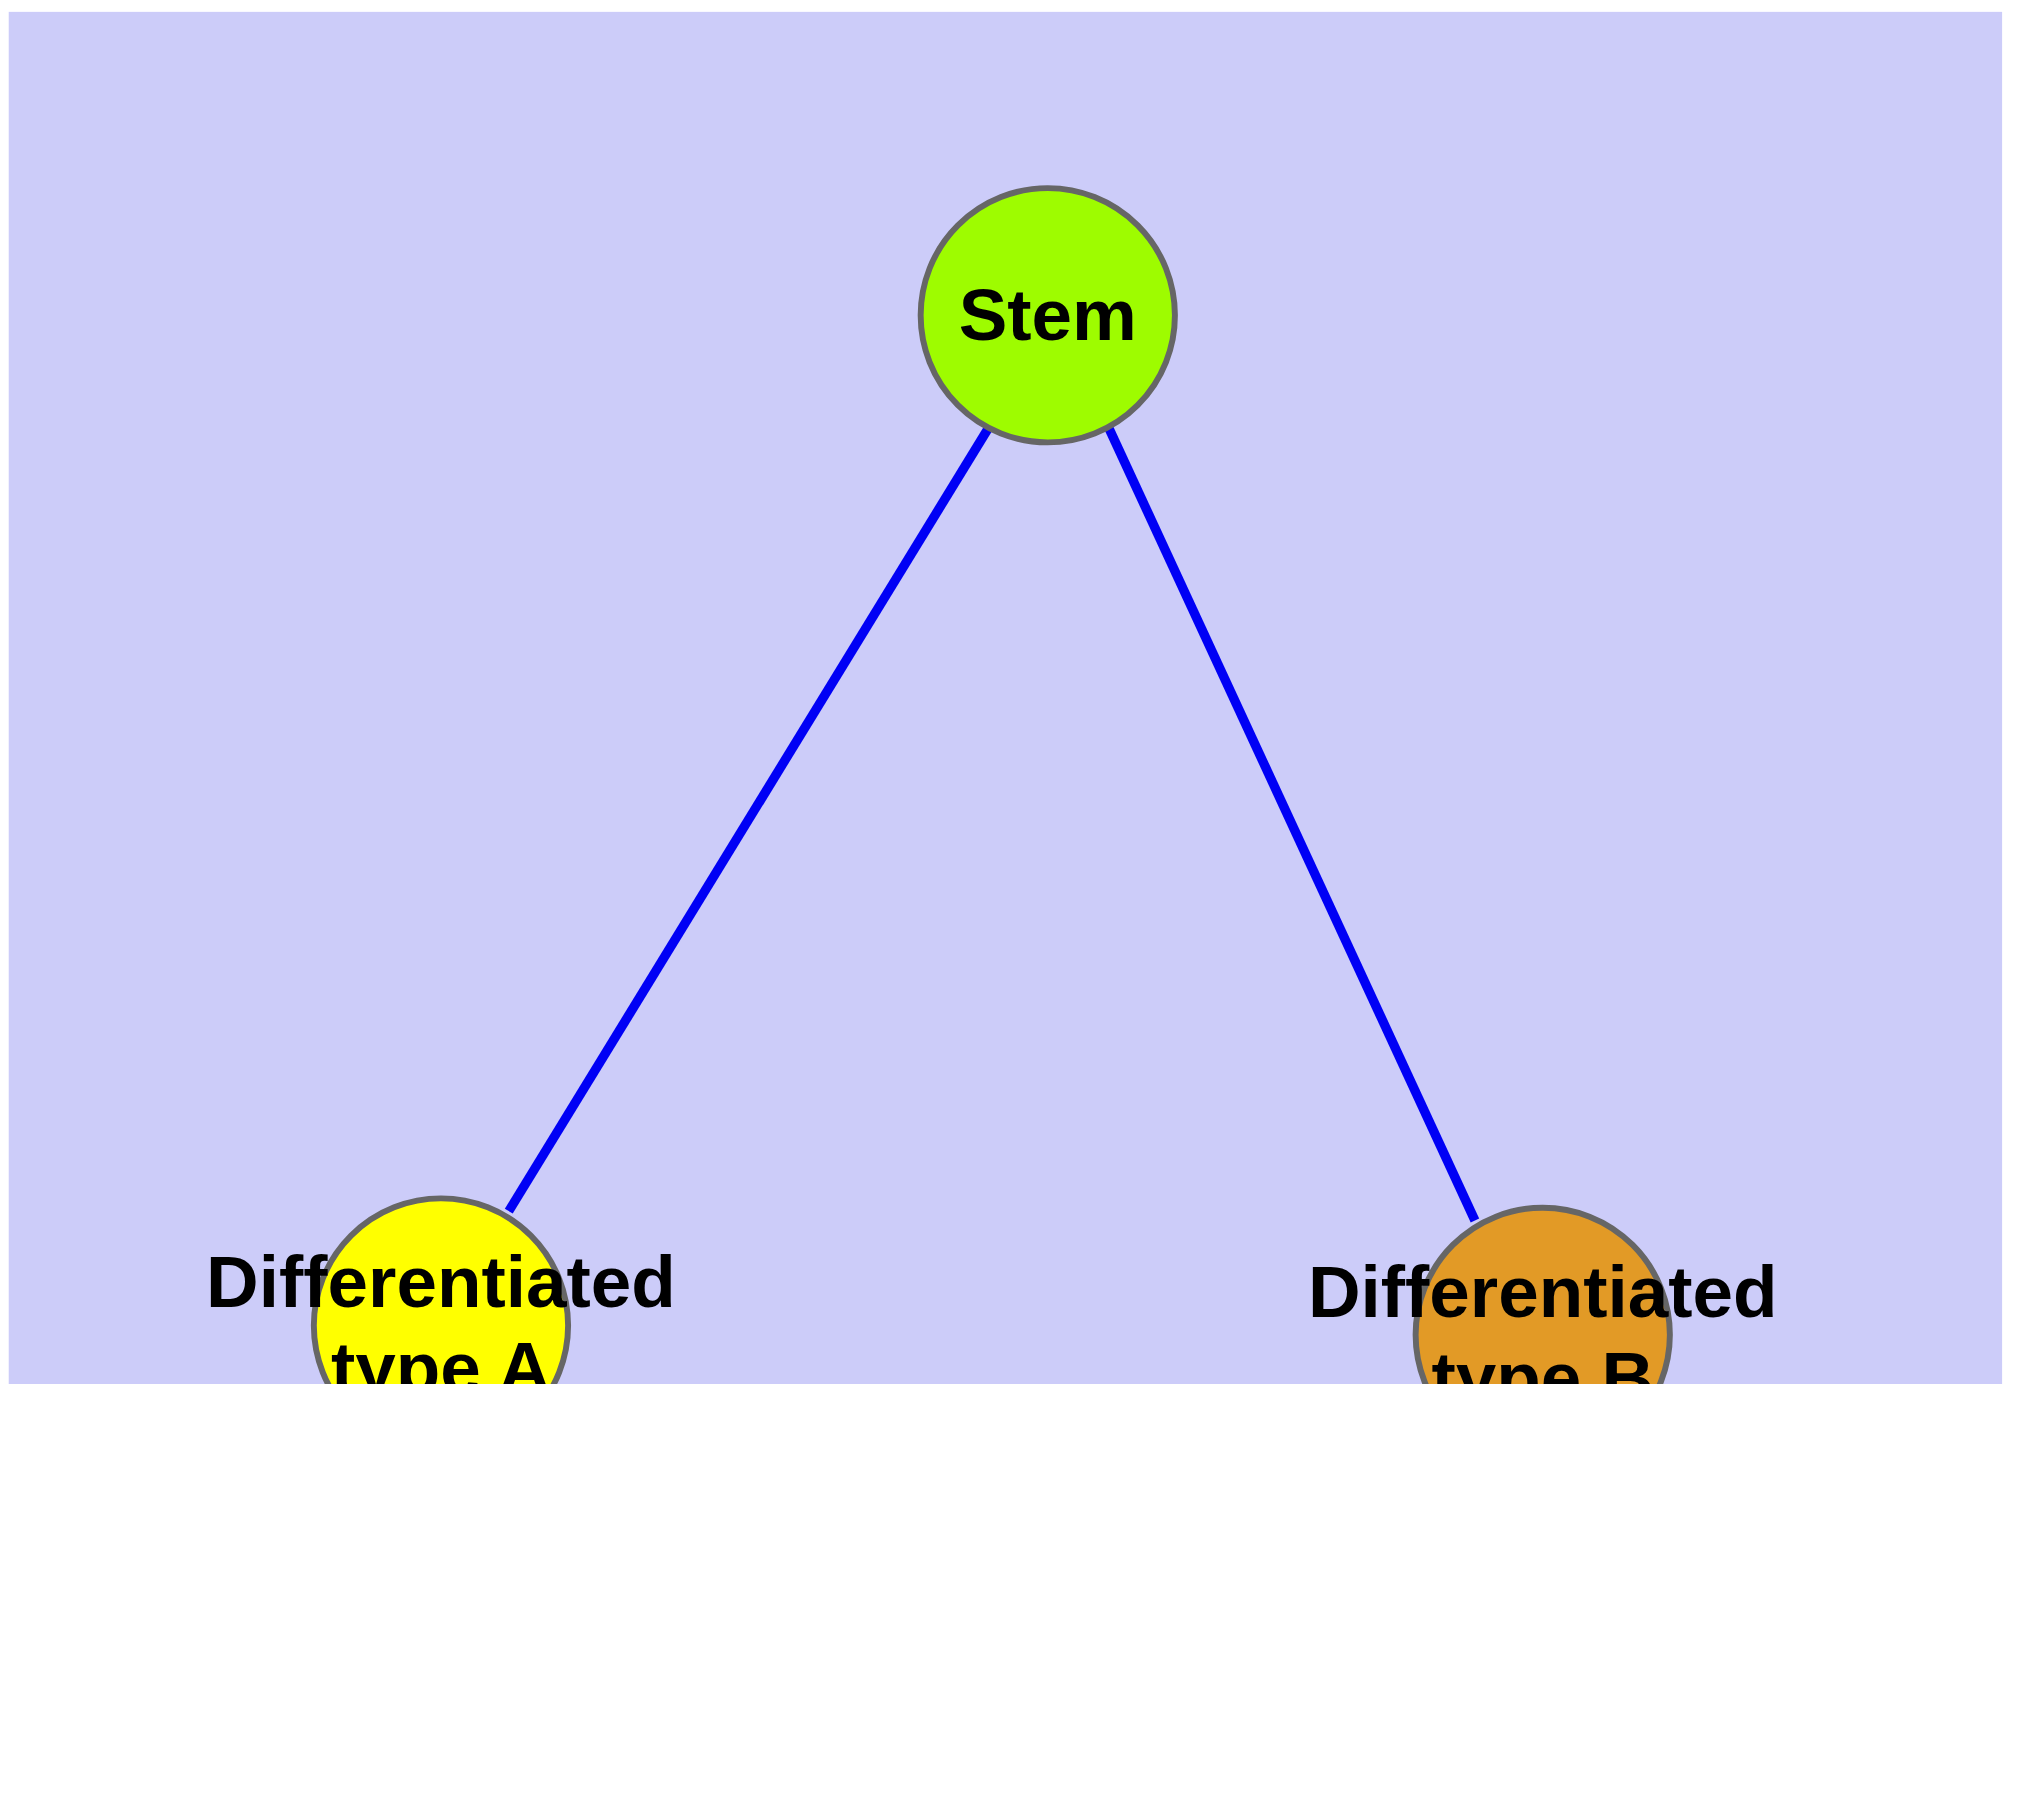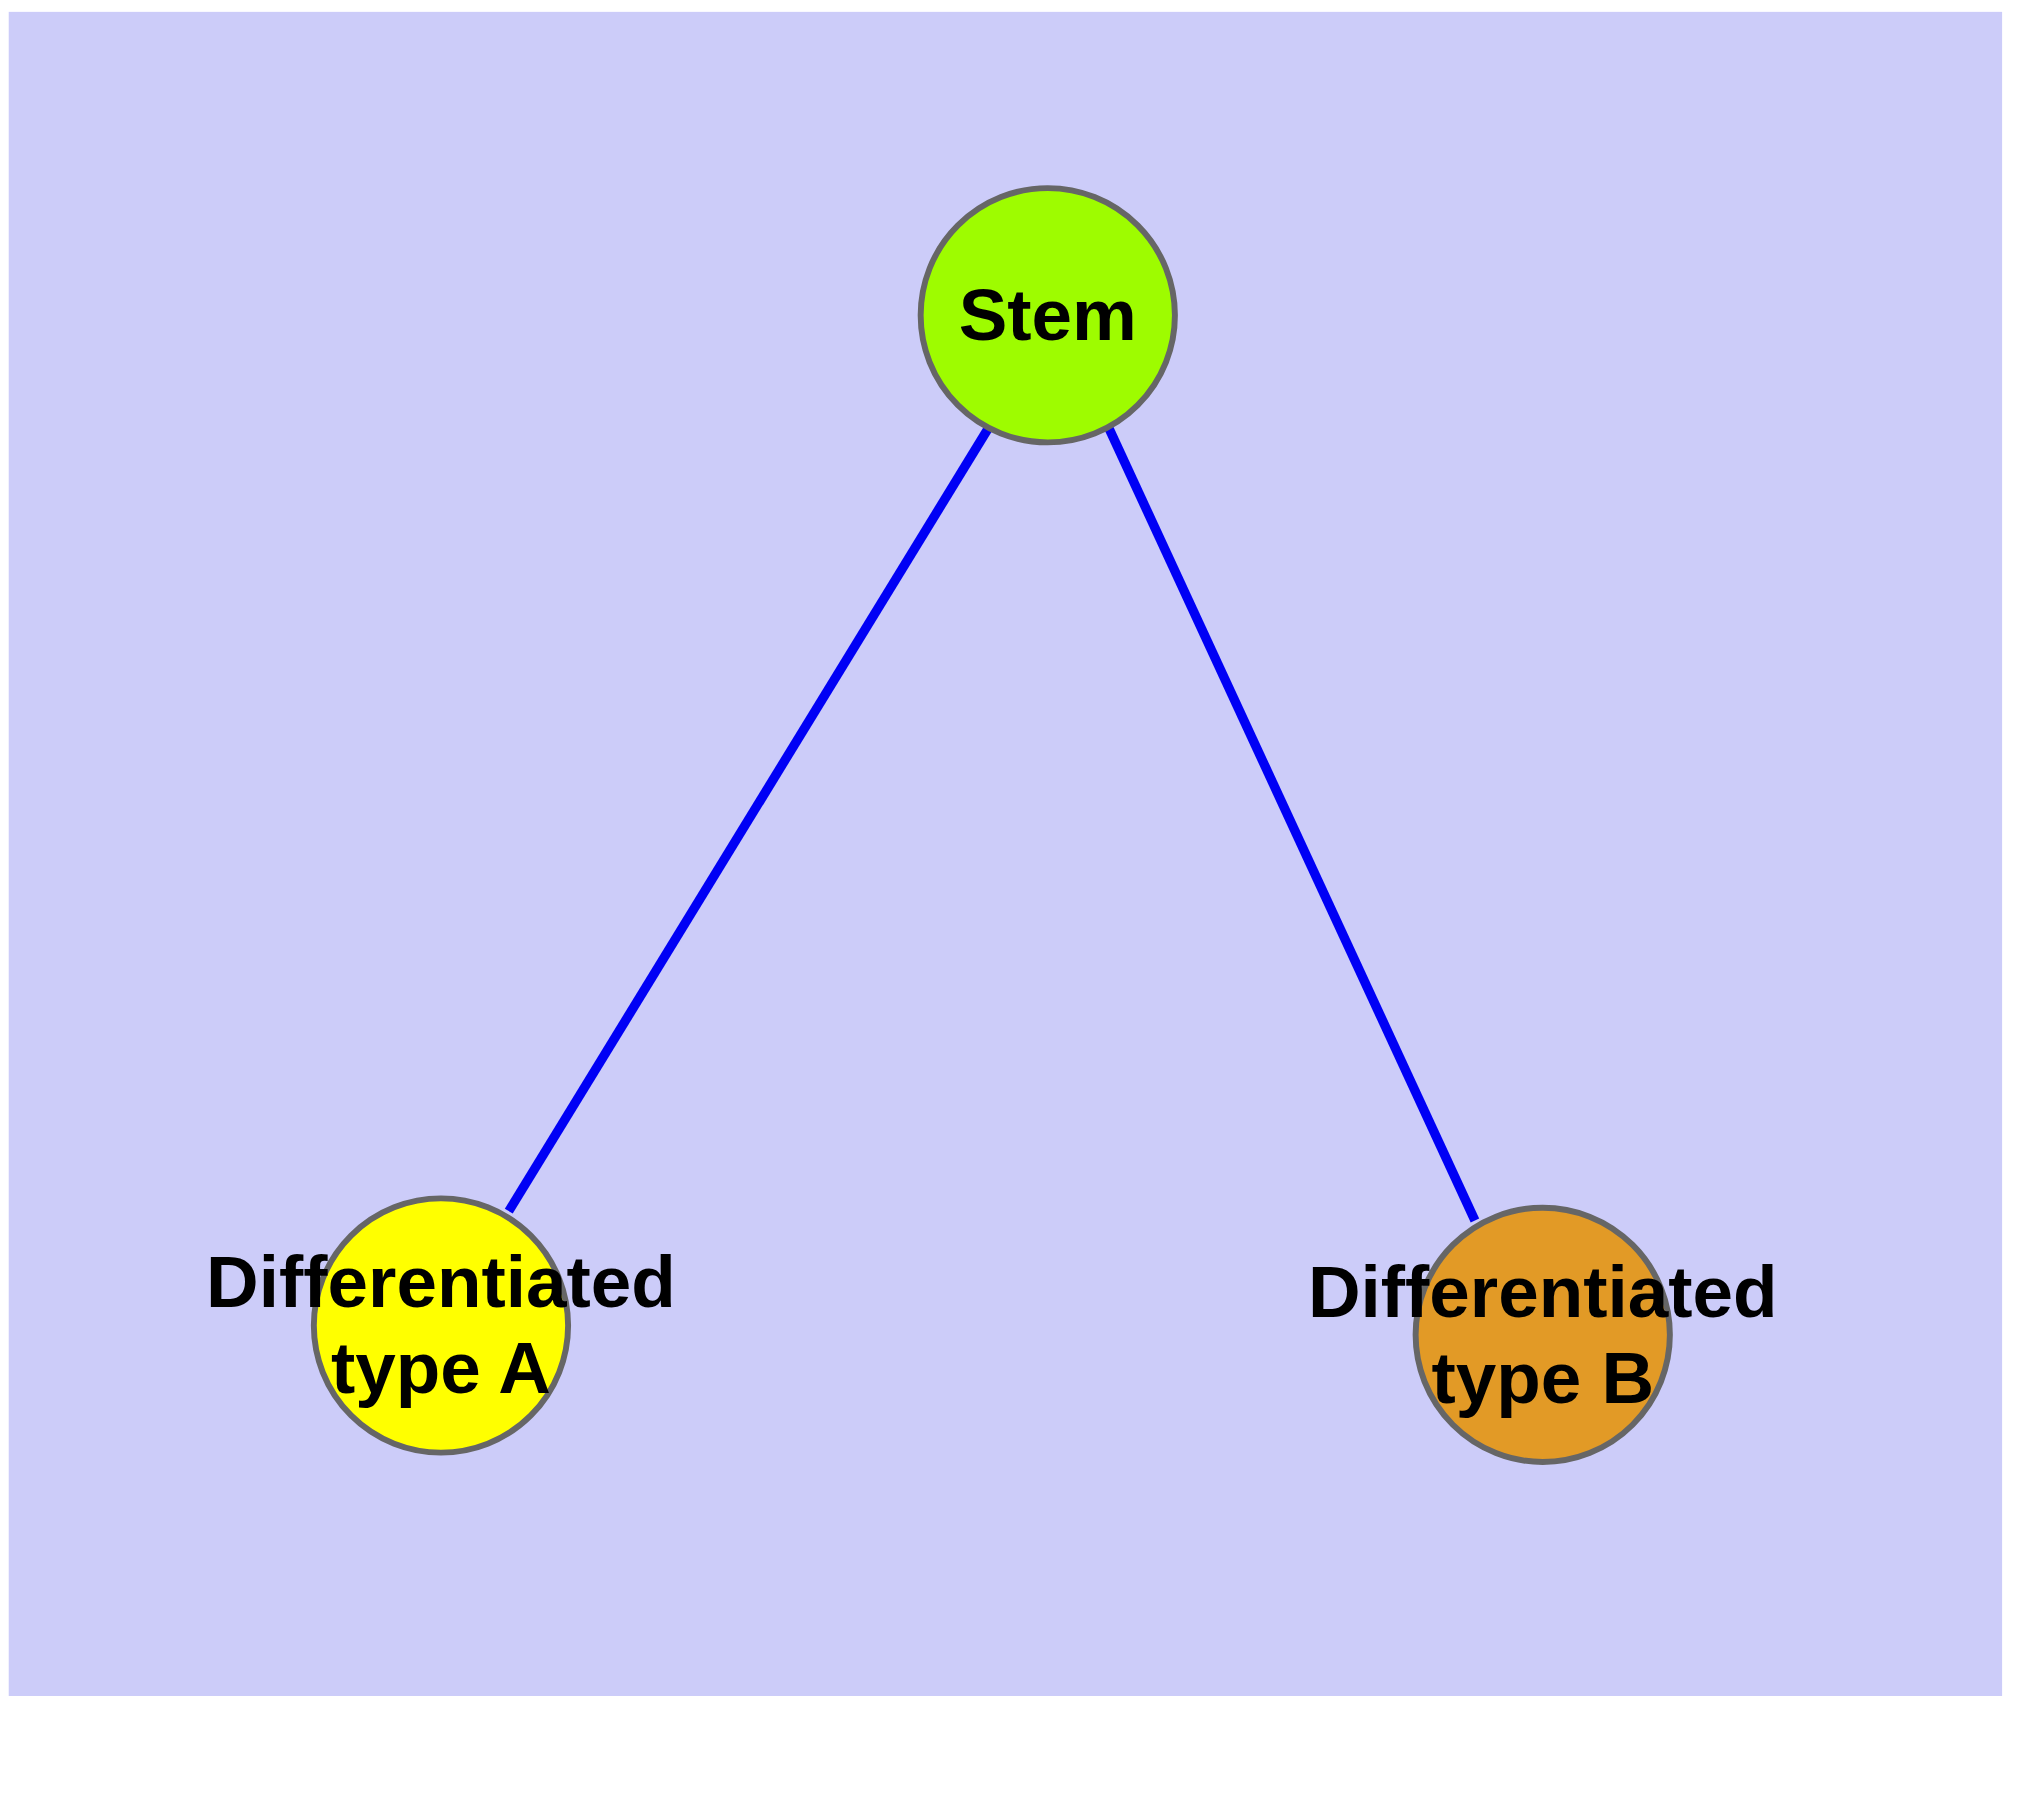--- a/index.html
+++ b/index.html
@@ -27,21 +27,21 @@
   .node-label.big {
     font-size: 86px;
   }
   .node-label.multi {
     font-size: 86px;
   }
 </style>
 </head>
 <body>
 
-<div id="canvas-wrap" style="width: 2021px; height: 1696px; background: rgb(255, 255, 255);">
+<div id="canvas-wrap" style="width: 2021px; height: 1384px; background: rgb(255, 255, 255);">
   <svg id="graph-svg" viewBox="0 0 2384 2138" xmlns="http://www.w3.org/2000/svg" style="width: 2021px; height: 1812px;">
 
     <rect id="bg-rect" x="10" y="14" width="2352" height="2112" fill="#ccccf9"></rect>
 
     <g id="edges-group">
       <line class="edge" x1="1166" y1="505" x2="600" y2="1429" stroke="#0000f5" stroke-width="11" stroke-linecap="butt"></line>
       <line class="edge" x1="1308" y1="505" x2="1740" y2="1440" stroke="#0000f5" stroke-width="11" stroke-linecap="butt"></line>
     </g>
 
     <g id="nodes-group">

